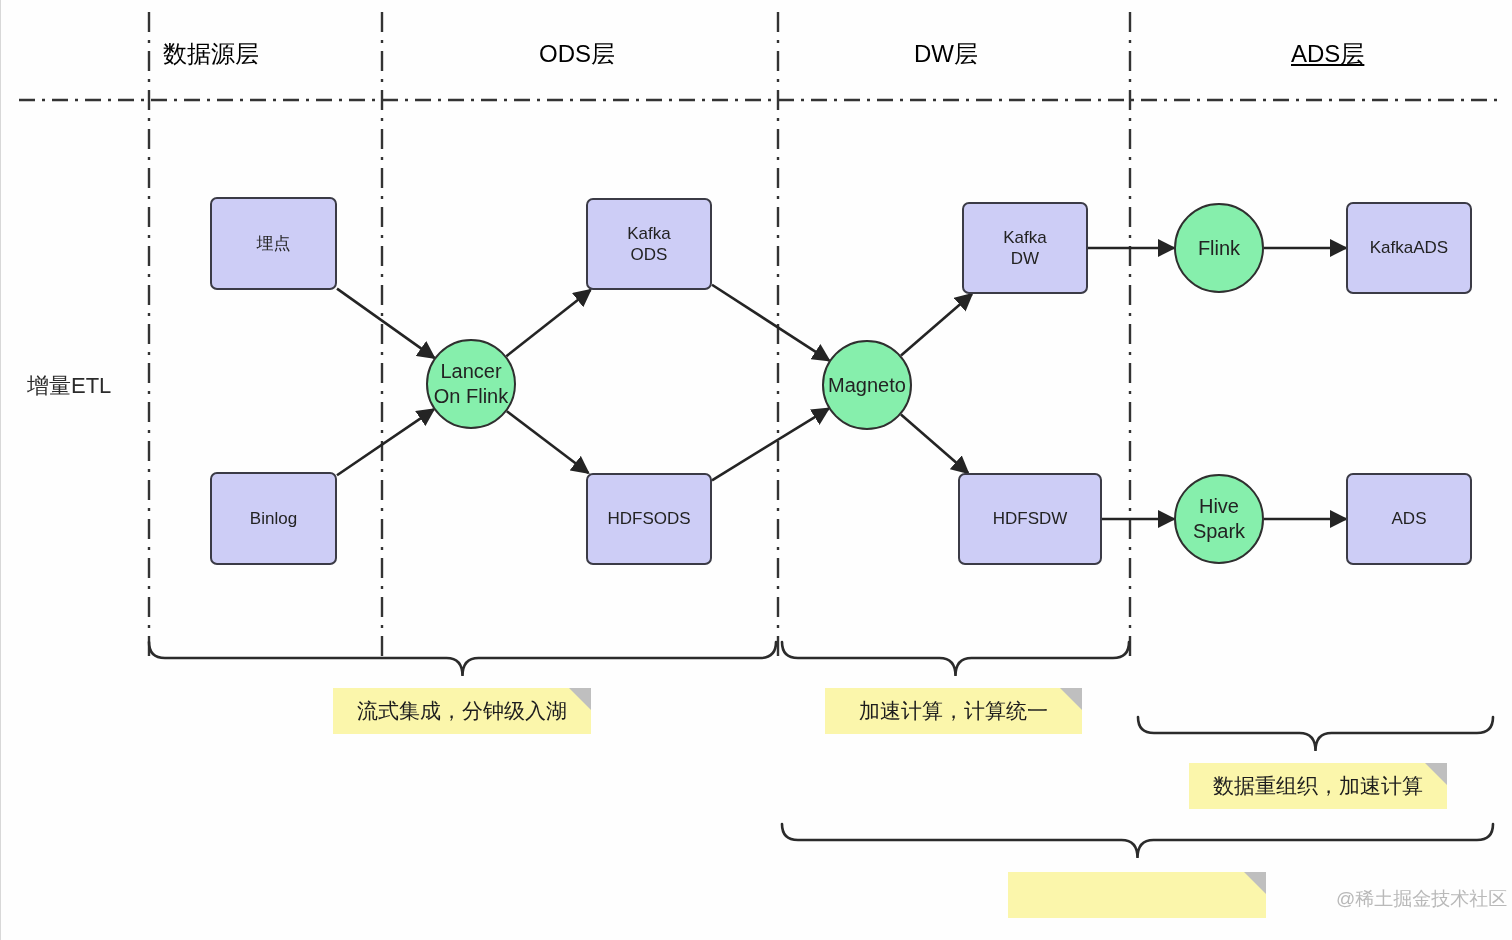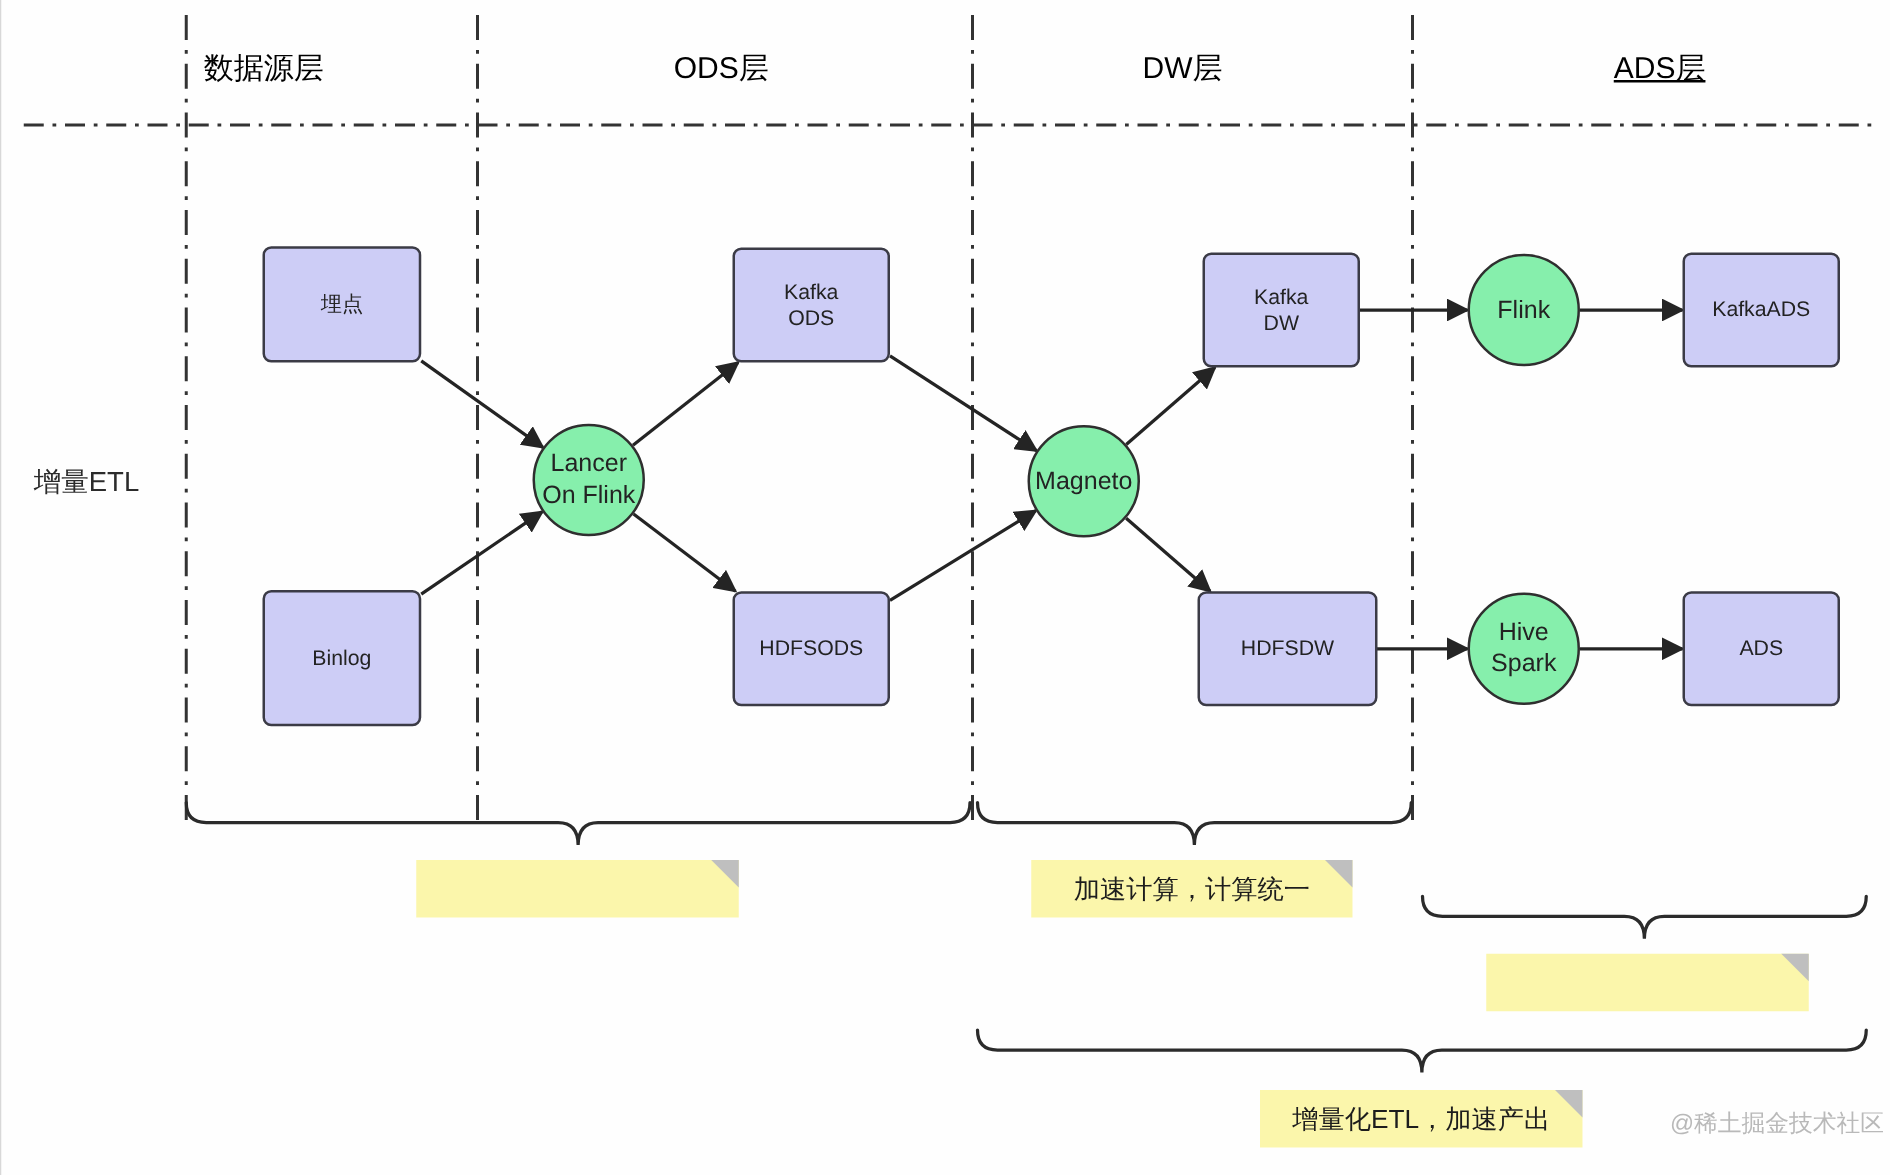--- a/index.html
+++ b/index.html
@@ -131,49 +131,50 @@
       <div class="lane-title" style="left: 162px; top: 38px; width: 220px;">数据源层</div>
       <div class="lane-title" style="left: 538px; top: 38px; width: 220px;">ODS层</div>
       <div class="lane-title" style="left: 913px; top: 38px; width: 220px;">DW层</div>
       <div class="lane-title" style="left: 1290px; top: 38px; width: 220px; text-decoration: underline;">ADS层</div>
     </div>
 
   <div class="row-label" style="left:26px; top:371px;">增量ETL</div>
 
   <div id="nodes">
       <div class="node box" style="left: 209px; top: 197px; width: 127px; height: 93px;">埋点</div>
-      <div class="node box" style="left: 209px; top: 472px; width: 127px; height: 109px;">Binlog</div>
+      <div class="node box" style="left: 209px; top: 472px; width: 127px; height: 93px;">Binlog</div>
       <div class="node circle" style="left: 425px; top: 339px; width: 90px; height: 90px;">Lancer
 On Flink</div>
       <div class="node box" style="left: 585px; top: 198px; width: 126px; height: 92px;">Kafka
 ODS</div>
       <div class="node box" style="left: 585px; top: 473px; width: 126px; height: 92px;">HDFSODS</div>
       <div class="node circle" style="left: 821px; top: 340px; width: 90px; height: 90px;">Magneto</div>
       <div class="node box" style="left: 961px; top: 202px; width: 126px; height: 92px;">Kafka
 DW</div>
       <div class="node box" style="left: 957px; top: 473px; width: 144px; height: 92px;">HDFSDW</div>
       <div class="node circle" style="left: 1173px; top: 203px; width: 90px; height: 90px;">Flink</div>
       <div class="node circle" style="left: 1173px; top: 474px; width: 90px; height: 90px;">Hive
 Spark</div>
       <div class="node box" style="left: 1345px; top: 202px; width: 126px; height: 92px;">KafkaADS</div>
       <div class="node box" style="left: 1345px; top: 473px; width: 126px; height: 92px;">ADS</div>
     </div>
 
   <div id="notes">
       <div class="sticky" style="left: 332px; top: 688px; min-width: 258px; height: 46px;">
+        <span>流式集成，分钟级入湖</span>
         <span class="fold"></span>
       </div>
       <div class="sticky" style="left: 824px; top: 688px; min-width: 257px; height: 46px;">
         <span>加速计算，计算统一</span>
         <span class="fold"></span>
       </div>
       <div class="sticky" style="left: 1188px; top: 763px; min-width: 258px; height: 46px;">
+        <span>数据重组织，加速计算</span>
         <span class="fold"></span>
       </div>
       <div class="sticky" style="left: 1007px; top: 872px; min-width: 258px; height: 46px;">
-        <span>增量化ETL，加速产出</span>
         <span class="fold"></span>
       </div>
     </div>
 
   <div class="watermark" style="left:1316px; top:886px;">@稀土掘金技术社区</div>
 
 </div>
 
 </body></html>

